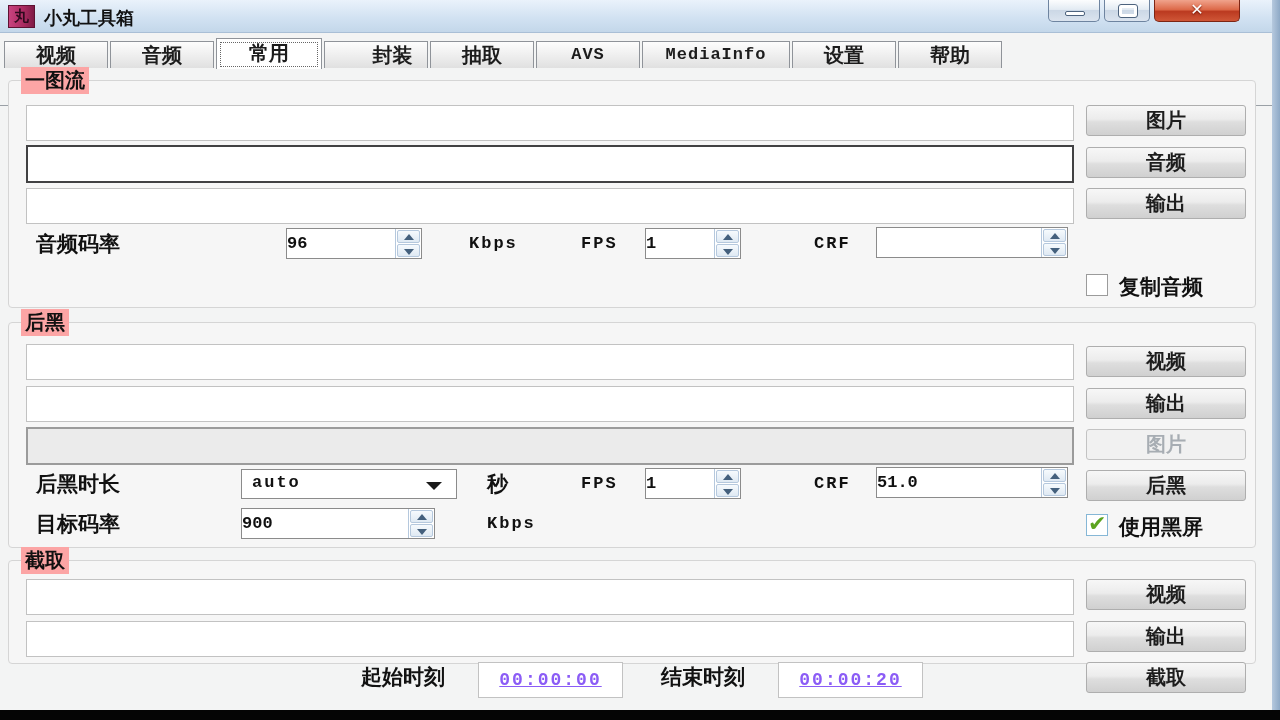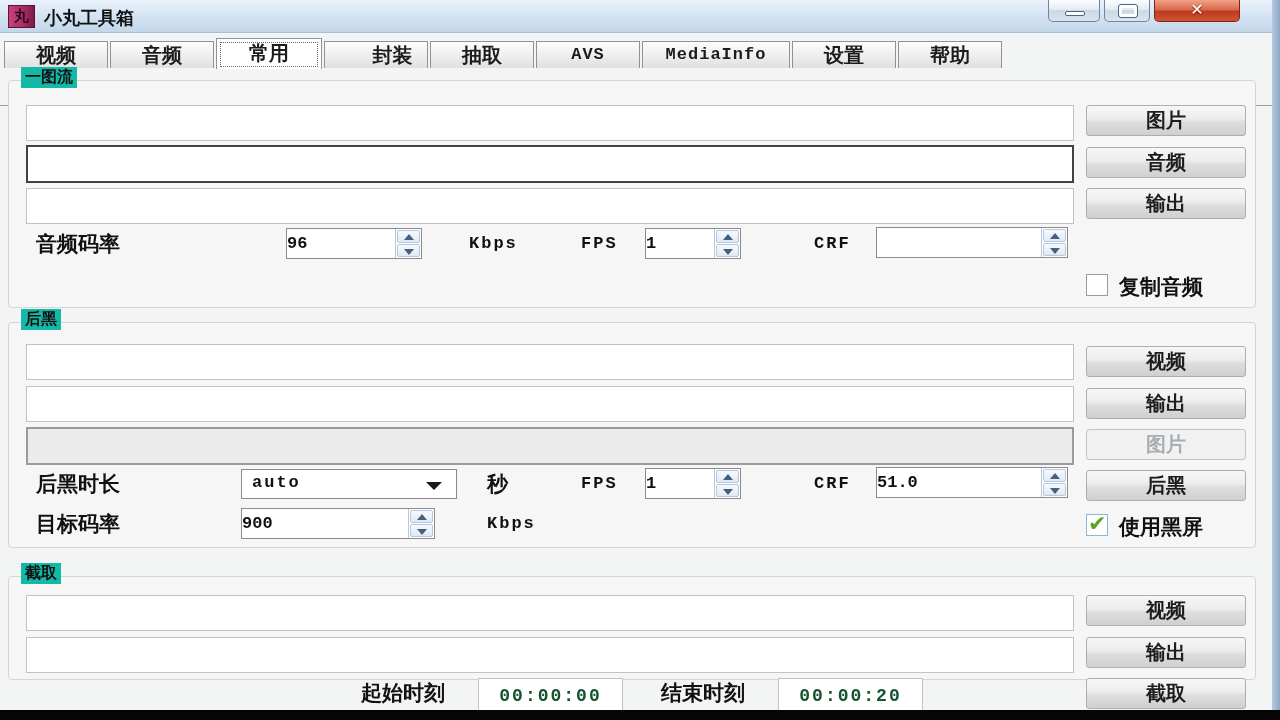--- a/index.html
+++ b/index.html
@@ -37,25 +37,25 @@
     border:1px solid #8f9399; border-bottom:none; text-align:center; font-size:20px; font-weight:700;
     color:#1c1c1c; line-height:26px; }
   .tab.selected { top:0; height:31px; background:#fff; z-index:3; line-height:29px; }
   .tab.selected .focusrect { position:absolute; left:3px; top:3px; right:3px; bottom:2px;
     border:1px dotted #666; }
   .tab.latin { font-family:"Liberation Mono", monospace; font-size:17px; letter-spacing:1px; }
 
   
   .groupbox { position:absolute; left:8px; width:1248px; border:1px solid #d5d5d5; border-radius:4px;
     background:#f6f6f6; }
-  .legend { position:absolute; left:12px; top:-14px; padding:0 4px; background:#14b8a6;
-    font-size:16px; font-weight:700; color:#111; }
+  .legend { position:absolute; left:12px; top:-14px; padding:0 4px; background:#fca5a5;
+    font-size:20px; font-weight:700; color:#111; }
 
   .tbox { position:absolute; height:30px; background:#fff; border:1px solid #c2c2c2;
-    font-family:"Liberation Mono", monospace; font-size:17px; font-weight:700; padding:17px 8px; color:#14532d; }
+    font-family:"Liberation Mono", monospace; font-size:17px; font-weight:700; padding:17px 8px; color:#8b5cf6;text-decoration:underline; }
   .tbox.focused { border:2px solid #414143; height:33px; }
   .tbox.disabled { background:#ebebeb; border:2px solid #9b9b9b; }
   .tbox.time { text-align:center; letter-spacing:2px; font-size:18px; }
 
   .cn-label { position:absolute; font-size:21px; font-weight:700; color:#111; line-height:30px; }
   .mono-label { position:absolute; font-family:"Liberation Mono", monospace; font-size:17px;
     font-weight:700; letter-spacing:2px; color:#111; line-height:30px; }
 
   .btn { position:absolute; left:1077px; width:160px; height:31px; border:1px solid #aeaeae; border-radius:3px;
     background:linear-gradient(#f7f7f7,#ececec 45%,#dedede 55%,#d0d0d0);
@@ -233,21 +233,21 @@
     <div class="btn" style="top:65px;">输出</div>
     <div class="btn disabled" style="top:106px;">图片</div>
     <div class="btn" style="top:147px;">后黑</div>
 
     <div class="checkbox checked" style="left:1077px;top:191px;">
       <span class="checkmark">✔</span>
     </div>
     <div class="check-label" style="left:1110px;top:190px;">使用黑屏</div>
   </div>
 
-  <div class="groupbox" style="top:560px;height:104px;margin-top:16px;">
+  <div class="groupbox" style="top:560px;height:104px;">
     <div class="legend">截取</div>
     <input class="tbox" style="left: 17px; top: 18px; width: 1048px;" value="">
     <input class="tbox" style="left: 17px; top: 60px; width: 1048px;" value="">
 
     <div class="cn-label" style="left:352px;top:101px;">起始时刻</div>
     <input class="tbox time" style="left: 469px; top: 101px; width: 145px;" value="00:00:00">
     <div class="cn-label" style="left:652px;top:101px;">结束时刻</div>
     <input class="tbox time" style="left: 769px; top: 101px; width: 145px;" value="00:00:20">
 
     <div class="btn" style="top:18px;">视频</div>

